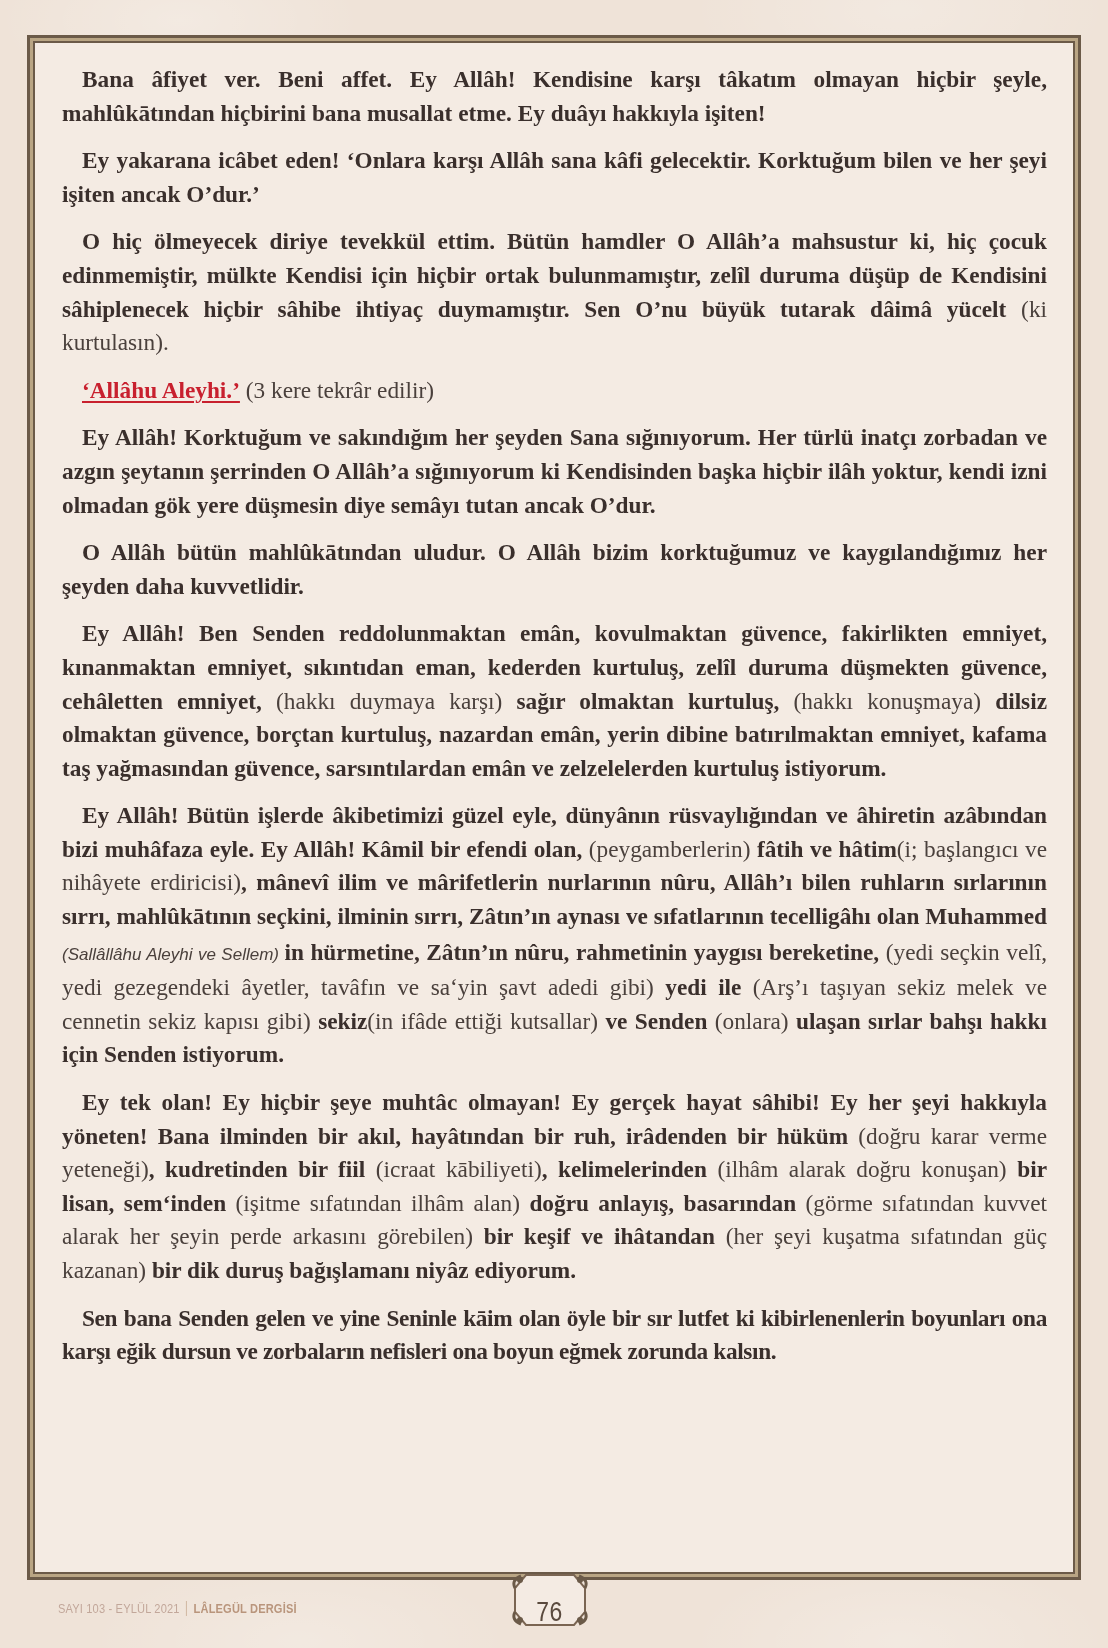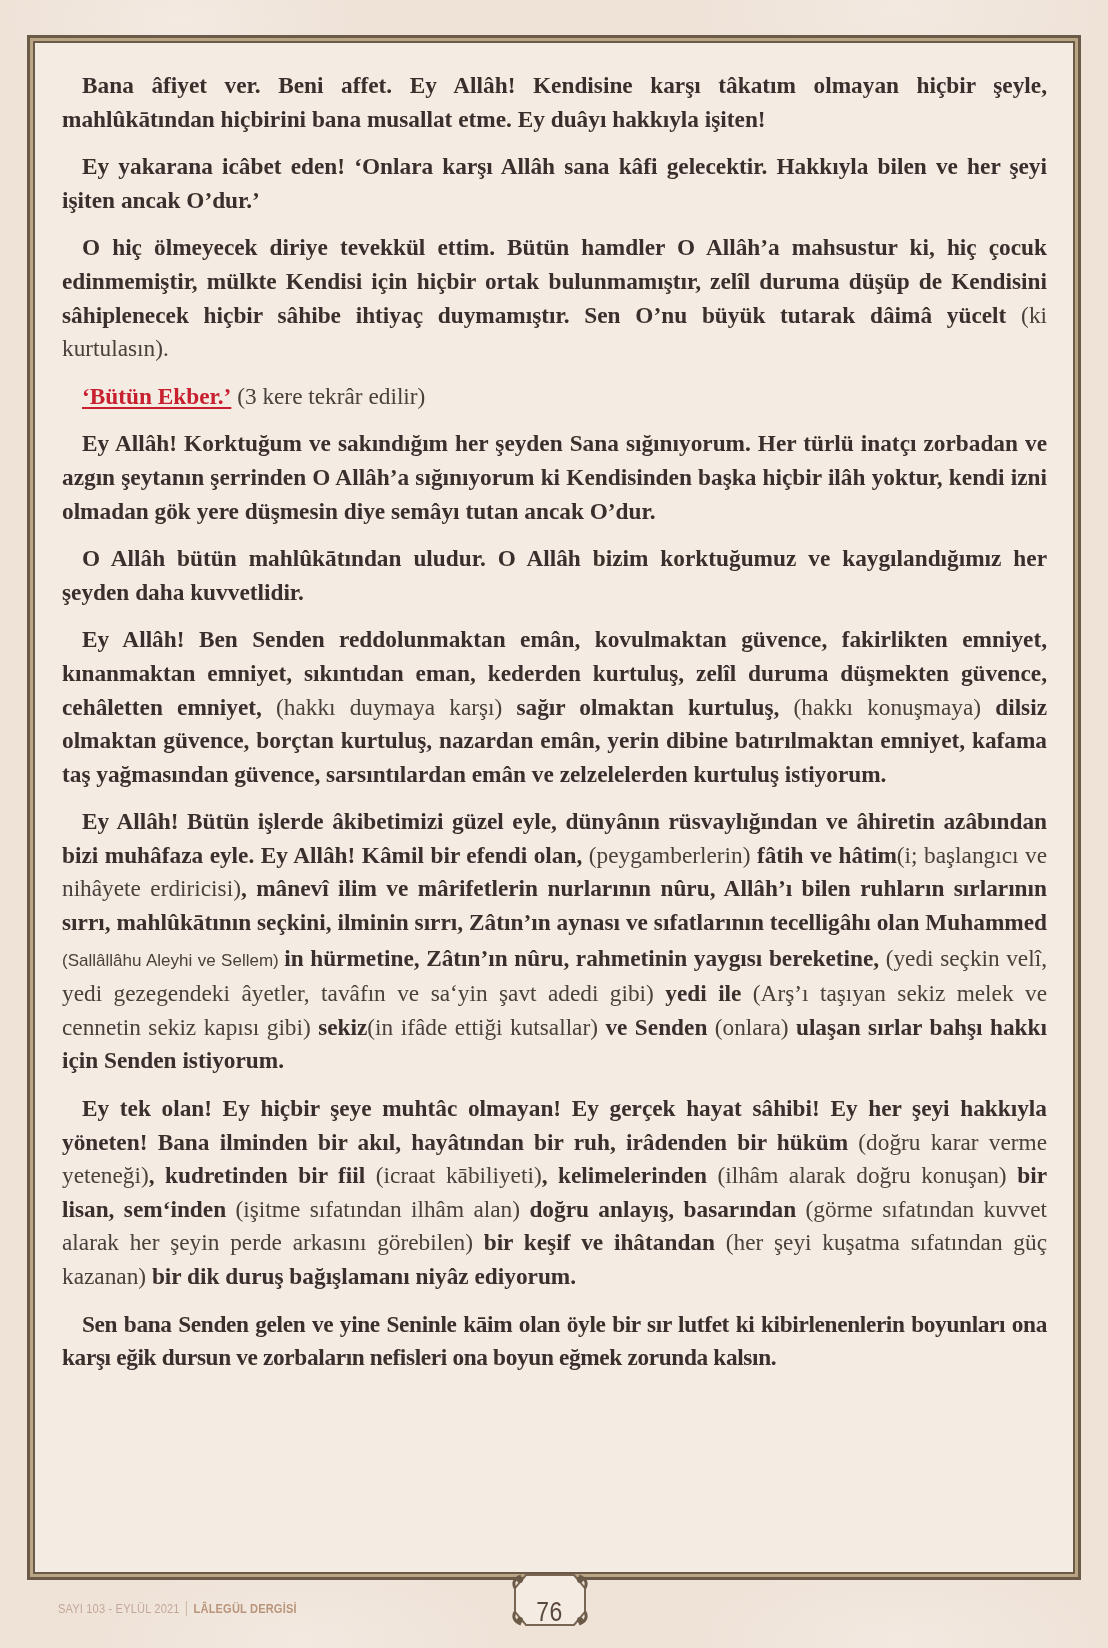--- a/index.html
+++ b/index.html
@@ -42,33 +42,33 @@
       height: 100%;
       box-sizing: border-box;
       border: 2px solid #6b5a48;
       background: #f4ebe3;
       position: relative;
     }
     .content {
       position: absolute;
       left: 27px;
       right: 26px;
-      top: 26px;
+      top: 20px;
       font-size: 23.3px;
       line-height: 33.6px;
       text-align: justify;
     }
     .content p {
       margin: 0 0 14px 0;
       text-indent: 20px;
       hyphens: manual;
     }
     .content .b { font-weight: bold; color: #3a2f2c; }
     .content .n { font-weight: normal; color: #4a403c; }
-    .content .sm-it { font-size: 17px; font-family: "Liberation Sans", "DejaVu Sans", sans-serif; color: #4a403c; }
+    .content .sm-it { font-style: italic; font-size: 17px; font-family: "Liberation Sans", "DejaVu Sans", sans-serif; color: #4a403c; }
     .content .red {
       color: #c8202e;
       font-weight: bold;
       text-decoration: underline;
       text-decoration-thickness: 2px;
       text-underline-offset: 3px;
     }
     .content .ul-n {
       font-weight: normal;
       color: #4a403c;
@@ -129,23 +129,23 @@
   </style>
 </head>
 <body>
 
 <div class="bg-ornament"></div>
 
 <div class="frame-outer">
   <div class="frame-inner">
     <div class="content" id="content">
       <p><span class="b">Bana âfiyet ver. Beni affet. Ey Allâh! Kendisine karşı tâkatım olmayan hiçbir şey­le, mahlûkātından hiçbirini bana musallat etme. Ey duâyı hakkıyla işiten!</span></p>
-      <p><span class="b">Ey yakarana icâbet eden! ‘Onlara karşı Allâh sana kâfi gelecektir. Hakkıyla bilen ve her şeyi işiten ancak O’dur.’</span></p>
+      <p><span class="b">Ey yakarana icâbet eden! ‘Onlara karşı Allâh sana kâfi gelecektir. Korktuğum bilen ve her şeyi işiten ancak O’dur.’</span></p>
       <p><span class="b">O hiç ölmeyecek diriye tevekkül ettim. Bütün hamdler O Allâh’a mahsustur ki, hiç çocuk edinmemiştir, mülkte Kendisi için hiçbir ortak bulunmamıştır, zelîl duruma düşüp de Kendisini sâhiplenecek hiçbir sâhibe ihtiyaç duymamıştır. Sen O’nu bü­yük tutarak dâimâ yücelt</span><span class="n"> (ki kurtulasın).</span></p>
-      <p><span class="red">‘Bütün Ekber.’</span><span class="n"> (3 kere tekrâr edilir)</span></p>
+      <p><span class="red">‘Allâhu Aleyhi.’</span><span class="n"> (3 kere tekrâr edilir)</span></p>
       <p><span class="b">Ey Allâh! Korktuğum ve sakındığım her şeyden Sana sığınıyorum. Her türlü inatçı zorbadan ve azgın şeytanın şerrinden O Allâh’a sığınıyorum ki Kendisinden başka hiç­bir ilâh yoktur, kendi izni olmadan gök yere düşmesin diye semâyı tutan ancak O’dur.</span></p>
       <p><span class="b">O Allâh bütün mahlûkātından uludur. O Allâh bizim korktuğumuz ve kaygılandı­ğımız her şeyden daha kuvvetlidir.</span></p>
       <p><span class="b">Ey Allâh! Ben Senden reddolunmaktan emân, kovulmaktan güvence, fakirlikten emniyet, kınanmaktan emniyet, sıkıntıdan eman, kederden kurtuluş, zelîl duru­ma düşmekten güvence, cehâletten emniyet,</span><span class="n"> (hakkı duymaya karşı) </span><span class="b">sağır olmaktan kurtuluş,</span><span class="n"> (hakkı konuşmaya) </span><span class="b">dilsiz olmaktan güvence, borçtan kurtuluş, nazardan emân, yerin dibine batırılmaktan emniyet, kafama taş yağmasından güvence, sar­sıntılardan emân ve zelzelelerden kurtuluş istiyorum.</span></p>
       <p><span class="b">Ey Allâh! Bütün işlerde âkibetimizi güzel eyle, dünyânın rüsvaylığından ve âhire­tin azâbından bizi muhâfaza eyle. Ey Allâh! Kâmil bir efendi olan,</span><span class="n"> (peygamberlerin) </span><span class="b">fâtih ve hâtim</span><span class="n">(i; başlangıcı ve nihâyete erdiricisi)</span><span class="b">, mânevî ilim ve mârifetlerin nurla­rının nûru, Allâh’ı bilen ruhların sırlarının sırrı, mahlûkātının seçkini, ilminin sır­rı, Zâtın’ın aynası ve sıfatlarının tecelligâhı olan Muhammed</span><span class="sm-it"> (Sallâllâhu Aleyhi ve Sellem) </span><span class="b">in hürmetine, Zâtın’ın nûru, rahmetinin yaygısı bereketine,</span><span class="n"> (yedi seçkin velî, yedi gezegendeki âyetler, tavâfın ve sa‘yin şavt adedi gibi) </span><span class="b">yedi ile</span><span class="n"> (Arş’ı taşıyan sekiz melek ve cennetin sekiz kapısı gibi) </span><span class="b">sekiz</span><span class="n">(in ifâde ettiği kutsallar) </span><span class="b">ve Senden</span><span class="n"> (onlara) </span><span class="b">ulaşan sırlar bahşı hakkı için Senden istiyorum.</span></p>
       <p><span class="b">Ey tek olan! Ey hiçbir şeye muhtâc olmayan! Ey gerçek hayat sâhibi! Ey her şeyi hakkıyla yöneten! Bana ilminden bir akıl, hayâtından bir ruh, irâdenden bir hüküm</span><span class="n"> (doğru karar verme yeteneği)</span><span class="b">, kudretinden bir fiil</span><span class="n"> (icraat kābiliyeti)</span><span class="b">, kelimelerinden</span><span class="n"> (ilhâm alarak doğru konuşan) </span><span class="b">bir lisan, sem‘inden</span><span class="n"> (işitme sıfatından ilhâm alan) </span><span class="b">doğru anlayış, basarından</span><span class="n"> (görme sıfatından kuvvet alarak her şeyin perde arkasını görebilen) </span><span class="b">bir keşif ve ihâtandan</span><span class="n"> (her şeyi kuşatma sıfatından güç kazanan) </span><span class="b">bir dik duruş bağış­lamanı niyâz ediyorum.</span></p>
       <p class="narrow"><span class="b">Sen bana Senden gelen ve yine Seninle kāim olan öyle bir sır lutfet ki kibirlenen­lerin boyunları ona karşı eğik dursun ve zorbaların nefisleri ona boyun eğmek zo­runda kalsın.</span></p>
     </div>
   </div>
 </div>
 

